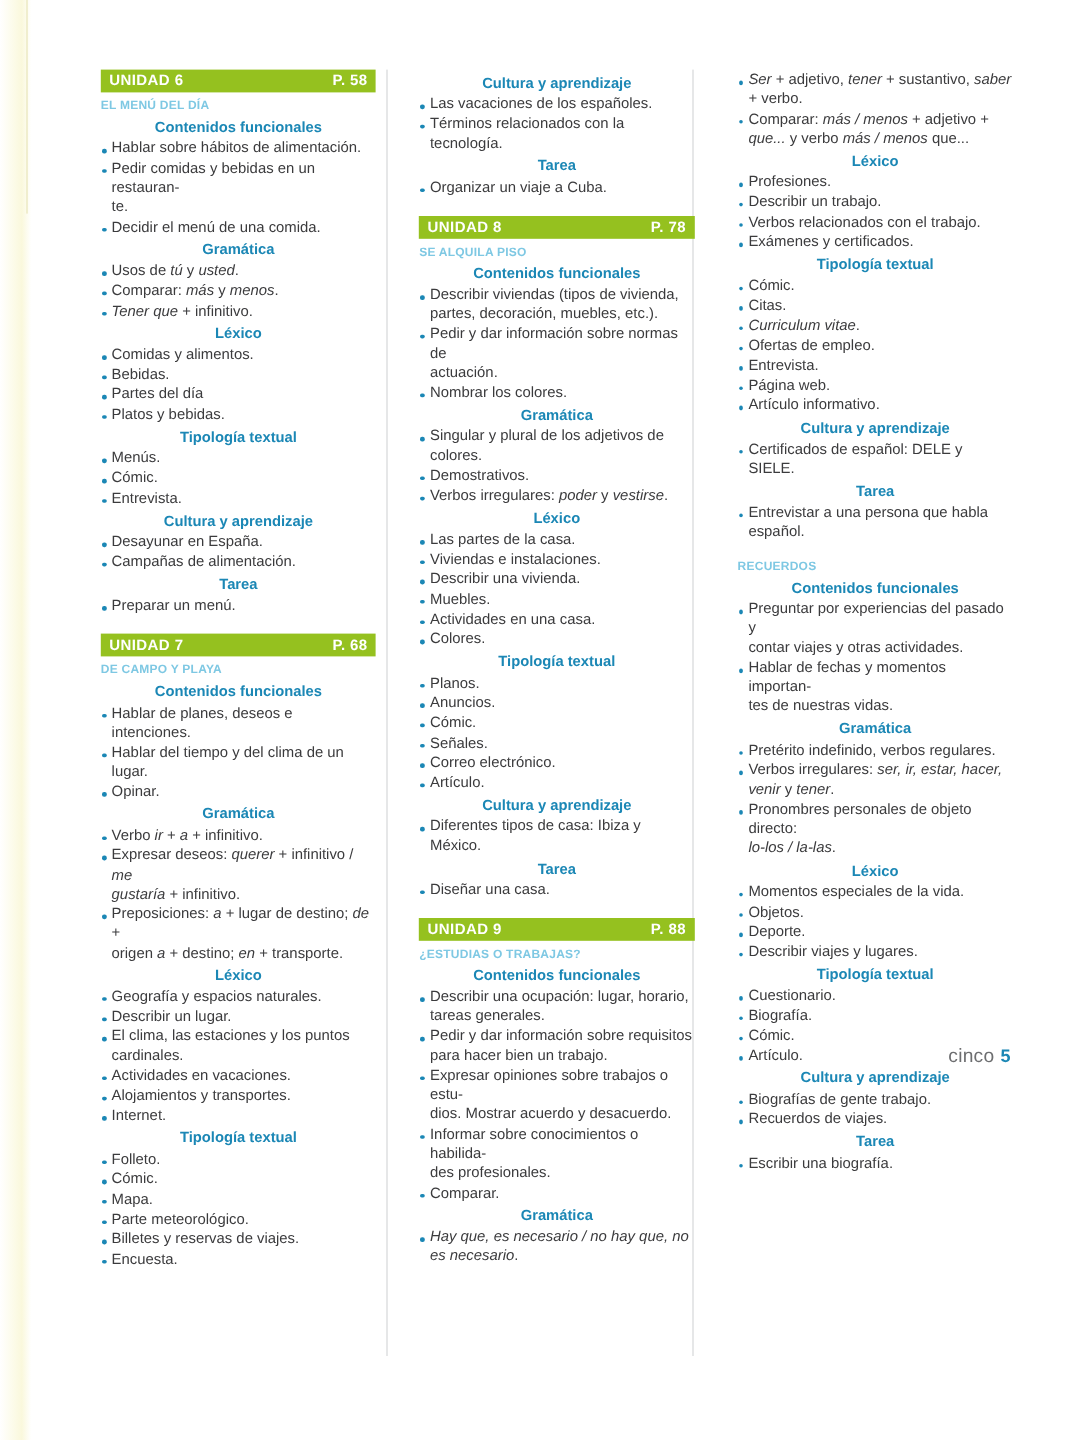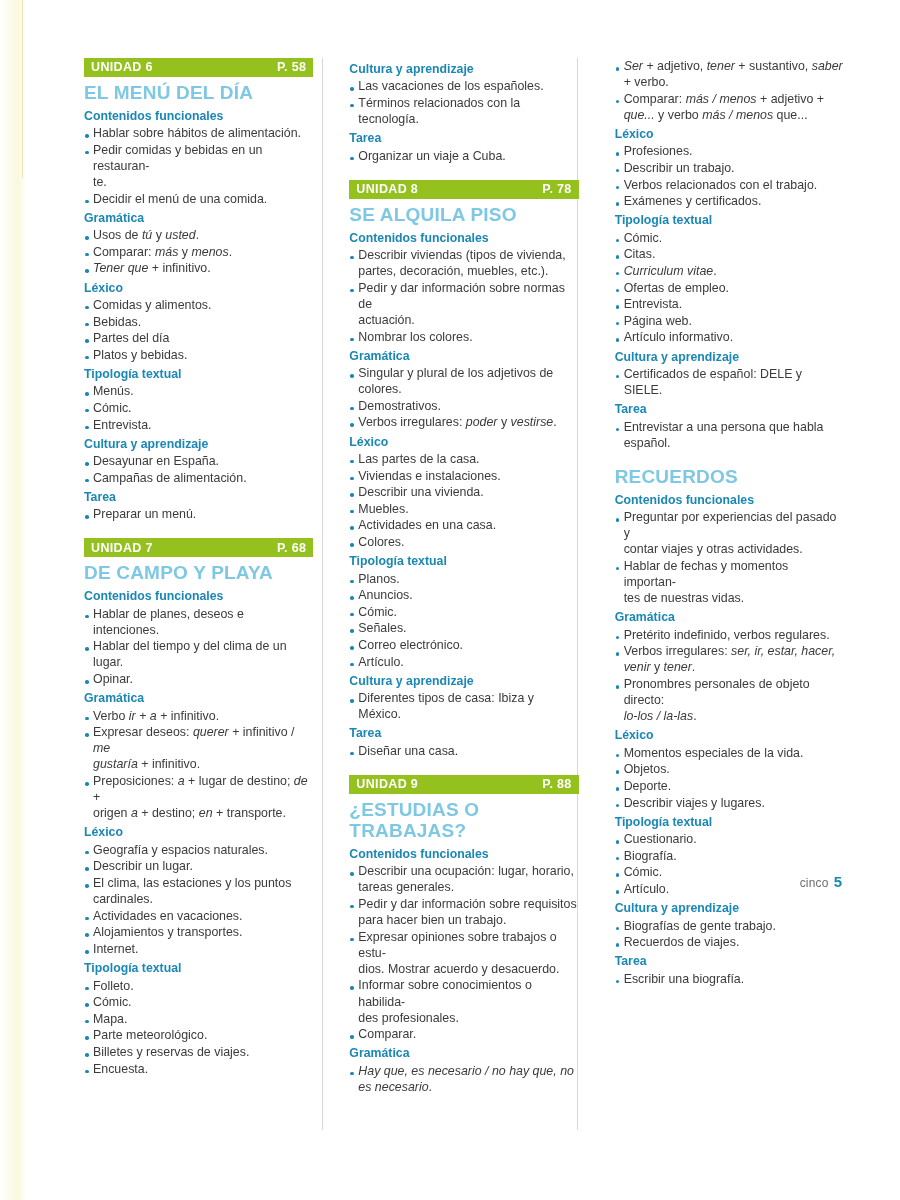--- a/index.html
+++ b/index.html
@@ -81,33 +81,34 @@
     font-size: 12.5px;
     font-weight: bold;
     letter-spacing: 0.35px;
     margin-bottom: 6px;
   }
   .unit-bar .u-name { line-height: 1; }
   .unit-bar .u-page { line-height: 1; }
 
   .unit-title {
     color: #7ec8e3;
-    font-size: 19px;
+    font-size: 10px;
     font-weight: bold;
     letter-spacing: 0.2px;
     margin: 0 0 5px 0;
     line-height: 1.1;
   }
 
   .section-head {
     color: #1b87b5;
     font-size: 12.3px;
     font-weight: bold;
     margin: 4px 0 1px 0;
     line-height: 1.25;
+    text-align: center;
   }
   .unit-title + .section-head { margin-top: 0; }
 
   ul.items {
     list-style: none;
     margin: 0 0 0 0;
     padding: 0;
   }
   ul.items li {
     position: relative;
@@ -133,21 +134,21 @@
   .footer {
     position: absolute;
     right: 58px;
     bottom: 40px;
     display: flex;
     align-items: baseline;
     gap: 5px;
   }
   .footer .word {
     color: #6d6e70;
-    font-size: 12px;
+    font-size: 16px;
     letter-spacing: 0.2px;
   }
   .footer .num {
     color: #1b87b5;
     font-size: 15px;
     font-weight: bold;
   }
 </style>
 </head>
 <body>

